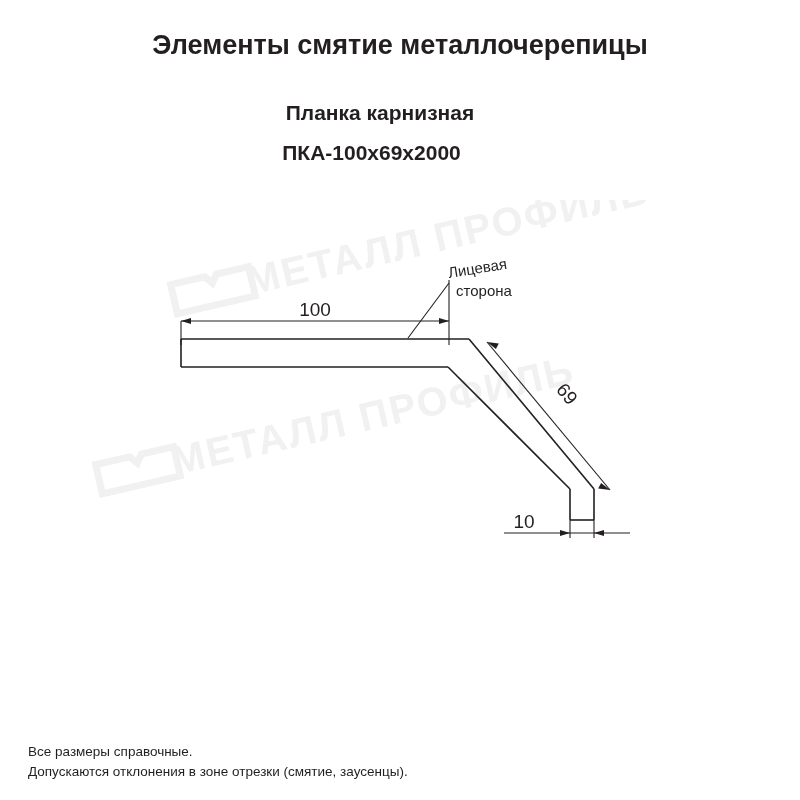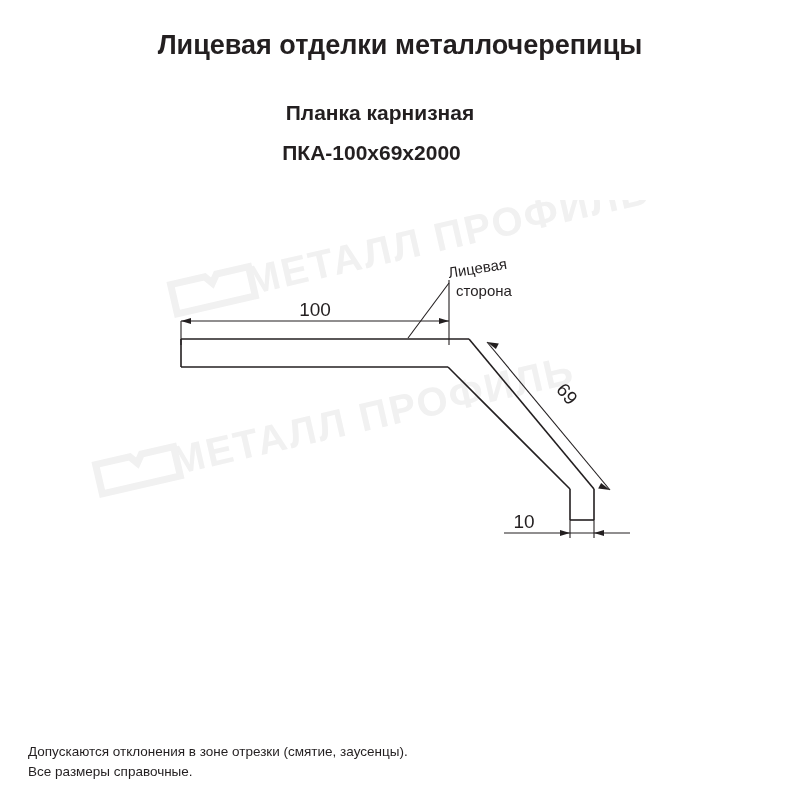--- a/index.html
+++ b/index.html
@@ -68,21 +68,21 @@
   .footer div {
     white-space: nowrap;
   }
   svg { display: block; }
 </style>
 </head>
 <body>
 
 <div class="page">
 
-  <div class="title-main">Лицевая отделки металлочерепицы</div>
+  <div class="title-main">Элементы смятие металлочерепицы</div>
   <div class="title-sub">Планка карнизная</div>
   <div class="title-code">ПКА-100x69x2000</div>
 
   <div class="drawing">
     <svg width="800" height="420" viewBox="0 0 800 420" xmlns="http://www.w3.org/2000/svg">
 
       <g opacity="1">
         <g transform="translate(250,95) rotate(-13)">
           <text x="0" y="0" font-family="Liberation Sans, sans-serif" font-size="40" font-weight="bold" fill="#f1f1f1" letter-spacing="2">МЕТАЛЛ ПРОФИЛЬ</text>
           <g fill="none" stroke="#f1f1f1" stroke-width="7">
@@ -142,17 +142,17 @@
         <path d="M594 320 L594 338"></path>
         <path d="M570 333 l-10 -3 l0 6 z" fill="#231f20" stroke="none"></path>
         <path d="M594 333 l10 -3 l0 6 z" fill="#231f20" stroke="none"></path>
       </g>
       <text x="524" y="328" text-anchor="middle" font-family="Liberation Sans, sans-serif" font-size="19" fill="#231f20">10</text>
 
     </svg>
   </div>
 
   <div class="footer">
+    <div>Все размеры справочные.</div>
     <div>Допускаются отклонения в зоне отрезки (смятие, заусенцы).</div>
-    <div>Все размеры справочные.</div>
   </div>
 
 </div>
 
 </body></html>

